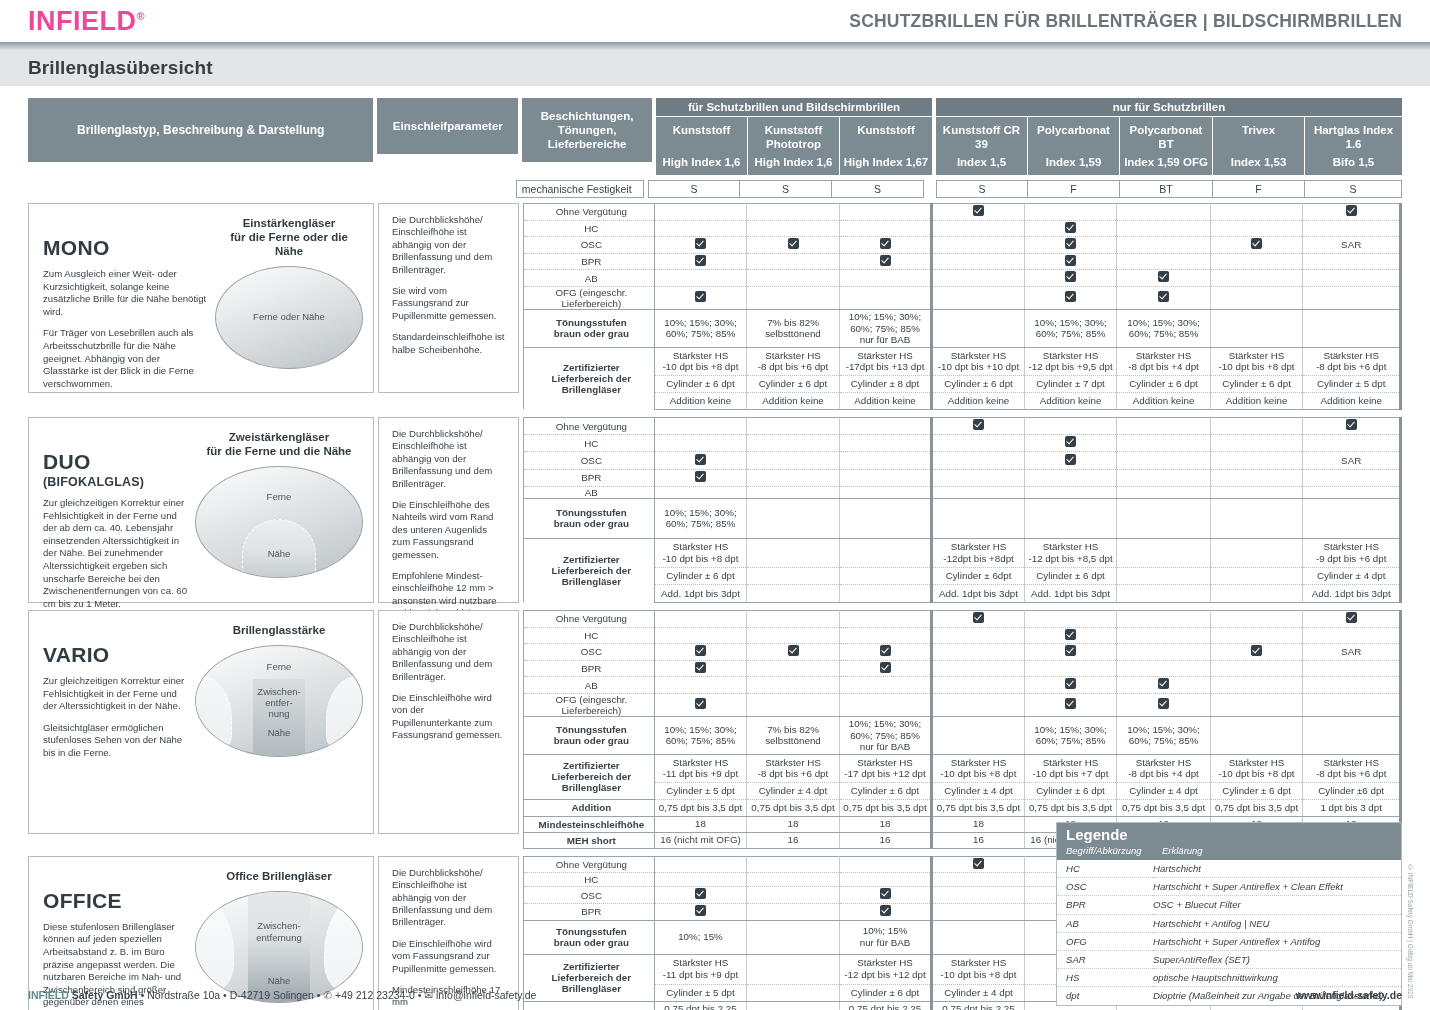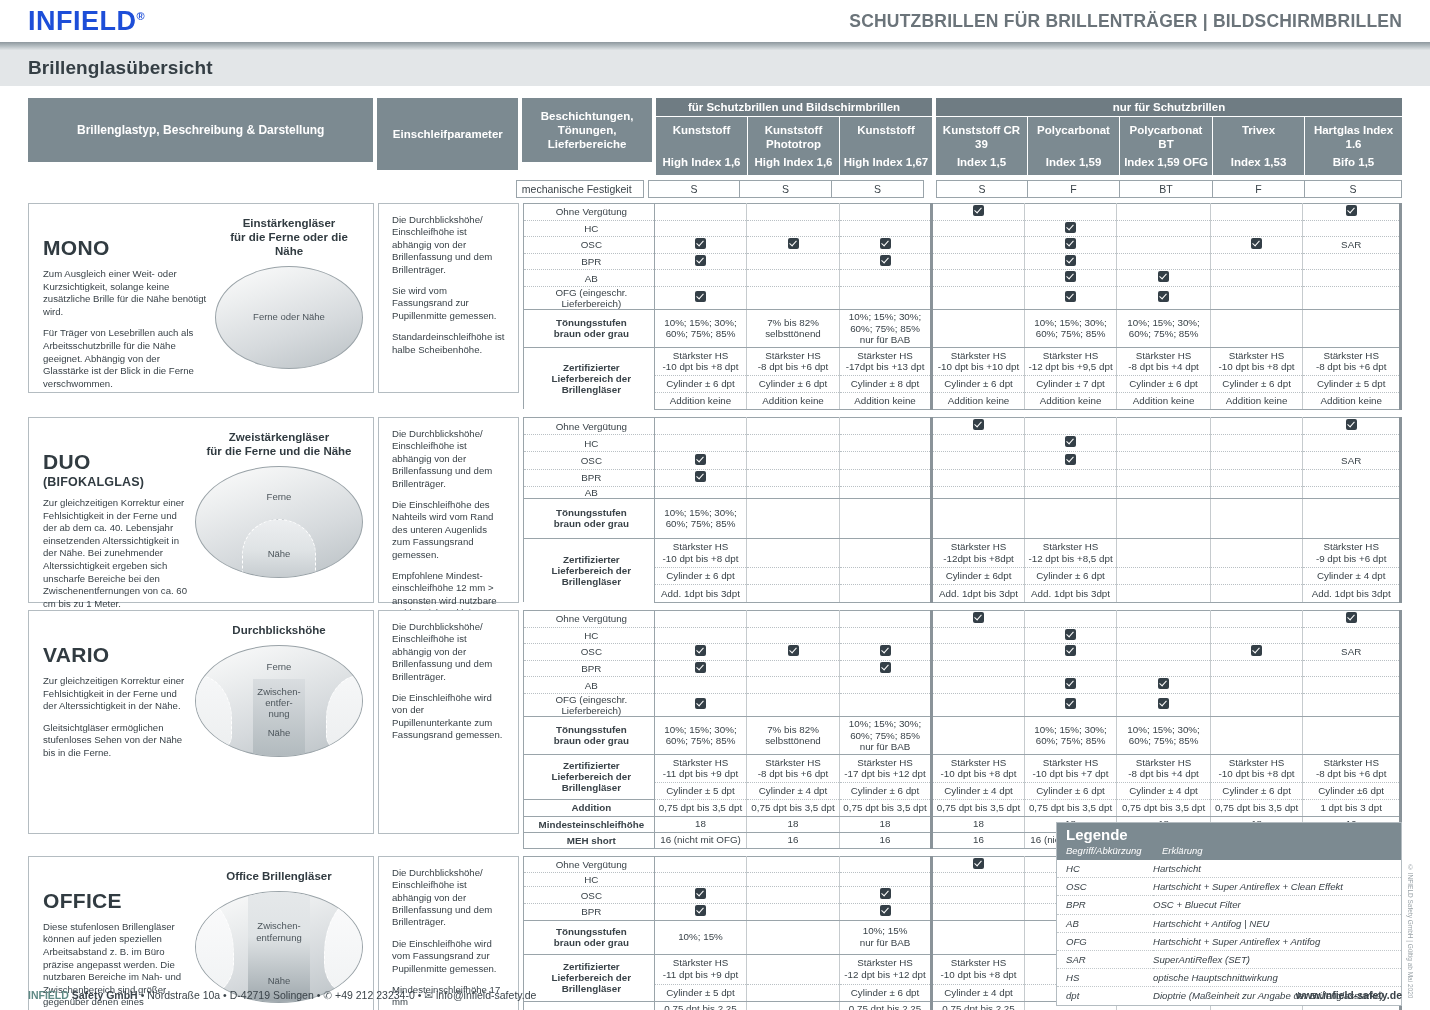--- a/index.html
+++ b/index.html
@@ -11,21 +11,21 @@
     overflow: hidden;
   }
   .page { position: relative; width: 1430px; height: 1010px; }
 
   
   .topbar {
     position: absolute; left: 0; top: 0; width: 1430px; height: 42px;
     display: flex; align-items: center; justify-content: space-between;
     padding: 0 28px;
   }
-  .logo { font-size: 27px; font-weight: bold; letter-spacing: 0.5px; color: #1d4ed8; }
+  .logo { font-size: 27px; font-weight: bold; letter-spacing: 0.5px; color: #ec4899; }
   .logo .reg { font-size: 11px; vertical-align: super; }
   .topbar-title {
     font-size: 17.5px; font-weight: bold; letter-spacing: 0.2px; color: #6b747a;
   }
   .topband {
     position: absolute; left: 0; top: 42px; width: 1430px; height: 8px;
     background: linear-gradient(to bottom, #8e989e 0%, #b9c1c5 55%, #dfe3e5 100%);
   }
   
   .titleband {
@@ -222,21 +222,21 @@
   <div class="topband"></div>
 
   <div class="titleband">
     <h1>Brillenglasübersicht</h1>
   </div>
 
   <div class="grid">
 
     <div class="row">
       <div class="hdr-dark col-desc" style="height:64px;font-size:12px;">Brillenglastyp, Beschreibung &amp; Darstellung</div>
-      <div class="hdr-dark col-param" style="height:72px;font-size:11.5px;">Einschleifparameter</div>
+      <div class="hdr-dark col-param" style="height:56px;font-size:11.5px;">Einschleifparameter</div>
       <div class="hdr-dark col-coat" style="height:64px;font-size:11.5px;white-space:pre-line;line-height:14px;">Beschichtungen,
 Tönungen,
 Lieferbereiche</div>
 
       <div class="hdr-grouped">
         <div class="grp-title colgrp-a">für Schutzbrillen und Bildschirmbrillen</div>
         <div class="grp-cols colgrp-a" id="groupA">
             <div style="width:92px">
               <div class="mat">Kunststoff</div>
               <div class="idx">High Index 1,6</div>
@@ -567,21 +567,21 @@
           <div class="panel desc-panel" style="height:224px">
        <div class="desc-left">
          <div class="desc-title">VARIO</div>
 
          <div class="desc-body">
                 <p>Zur gleichzeitigen Korrektur einer Fehlsichtigkeit in der Ferne und der Alterssichtigkeit in der Nähe.</p>
                 <p>Gleitsichtgläser ermöglichen stufenloses Sehen von der Nähe bis in die Ferne.</p>
               </div>
        </div>
        <div class="desc-right">
-         <div class="lens-caption">Durchblickshöhe</div>
+         <div class="lens-caption">Brillenglasstärke</div>
          <div class="lens lens-lg">
                 <div class="seg vario-mid"></div>
                 <div class="seg vario-l"></div>
                 <div class="seg vario-r"></div>
                 <span class="lbl" style="top:14%;z-index:4">Ferne</span>
                 <span class="lbl" style="top:36%;z-index:4;line-height:11px">Zwischen-<br>entfer-<br>nung</span>
                 <span class="lbl" style="top:74%;z-index:4">Nähe</span>
               </div>
        </div>
      </div>

